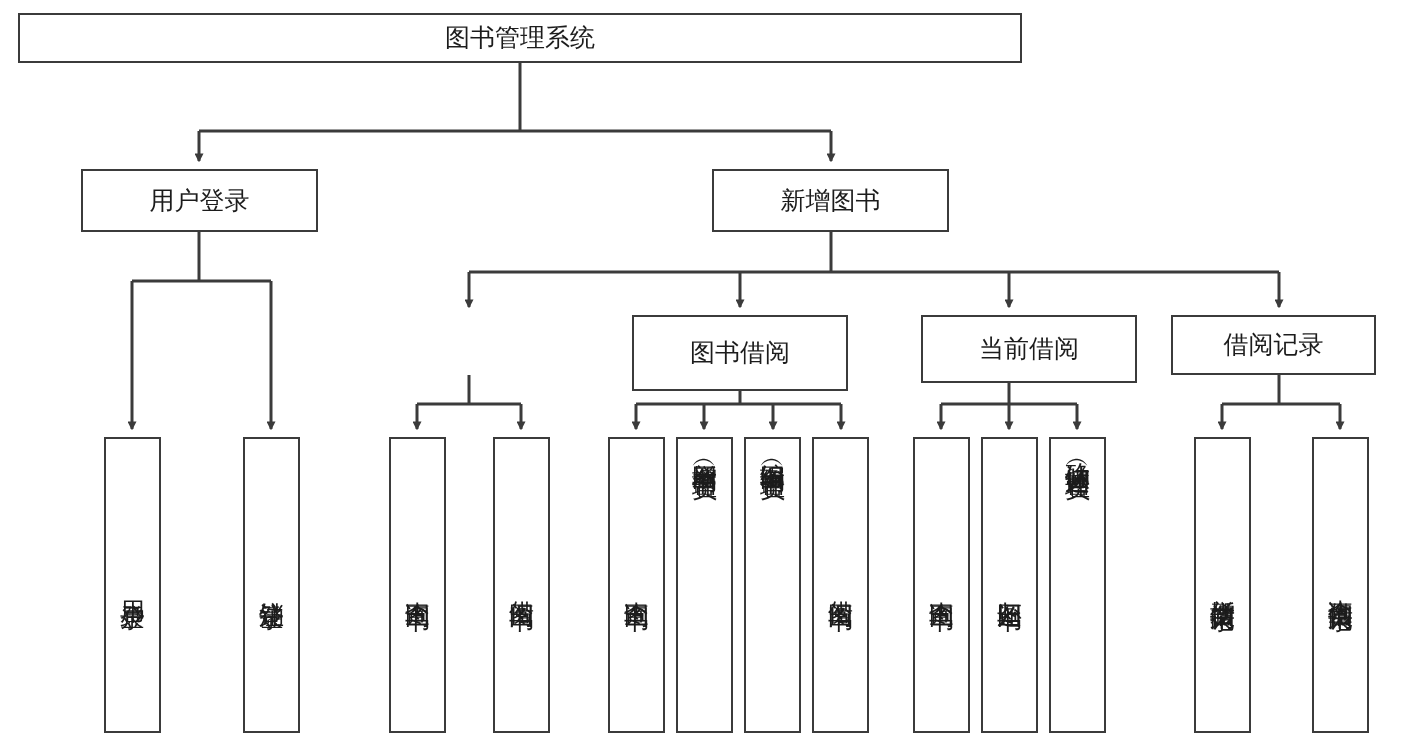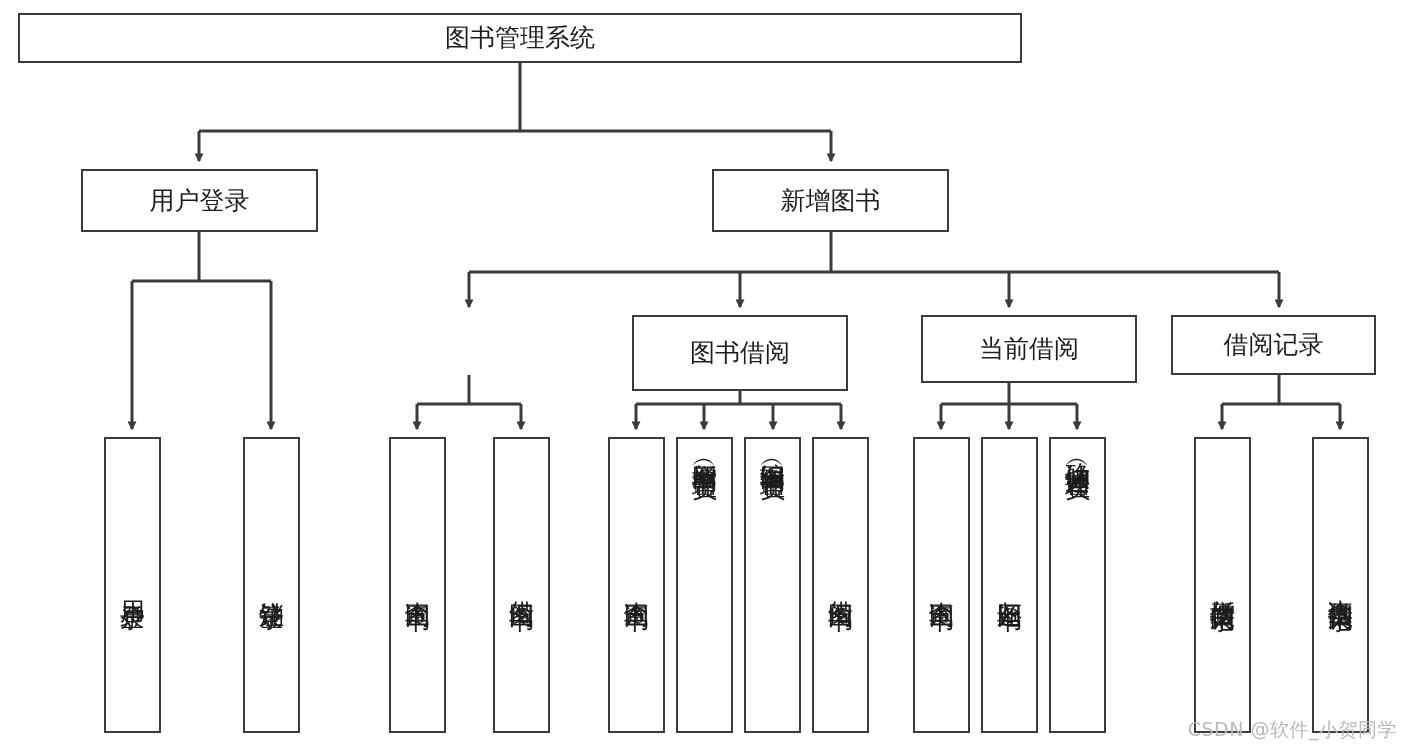--- a/index.html
+++ b/index.html
@@ -202,15 +202,14 @@
   </div>
 
   <div class="node vert centered" style="left:1194px; top:437px; width:57px; height:296px;">
     <span class="node-label">新增借阅记录</span>
   </div>
 
   <div class="node vert centered" style="left:1312px; top:437px; width:57px; height:296px;">
     <span class="node-label">查询借阅记录</span>
   </div>
 
-  <div id="watermark">CSDN @软件_小贺同学</div>
 
 </div>
 
 </body></html>

